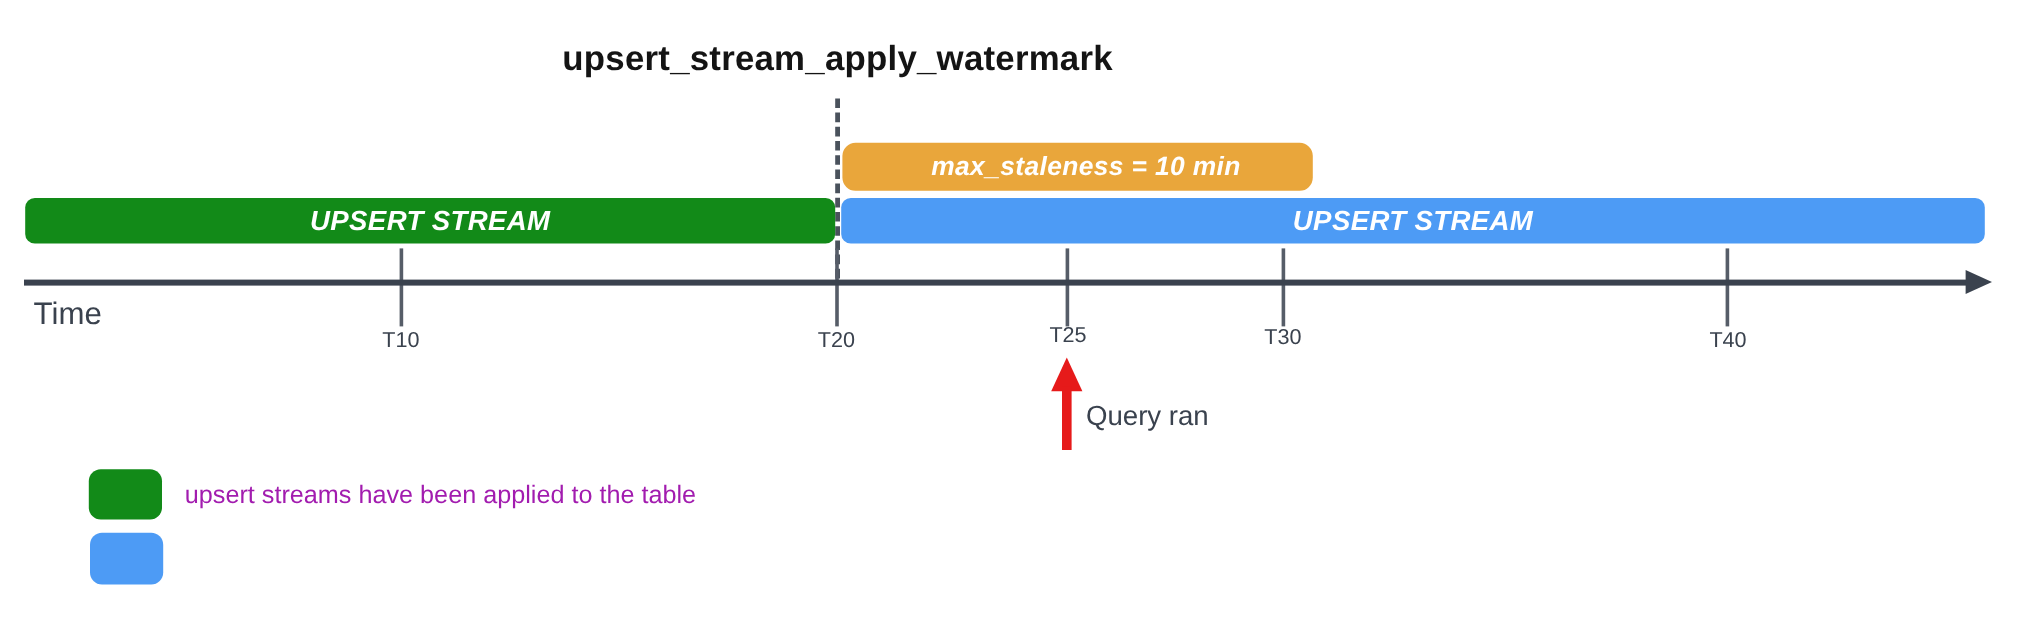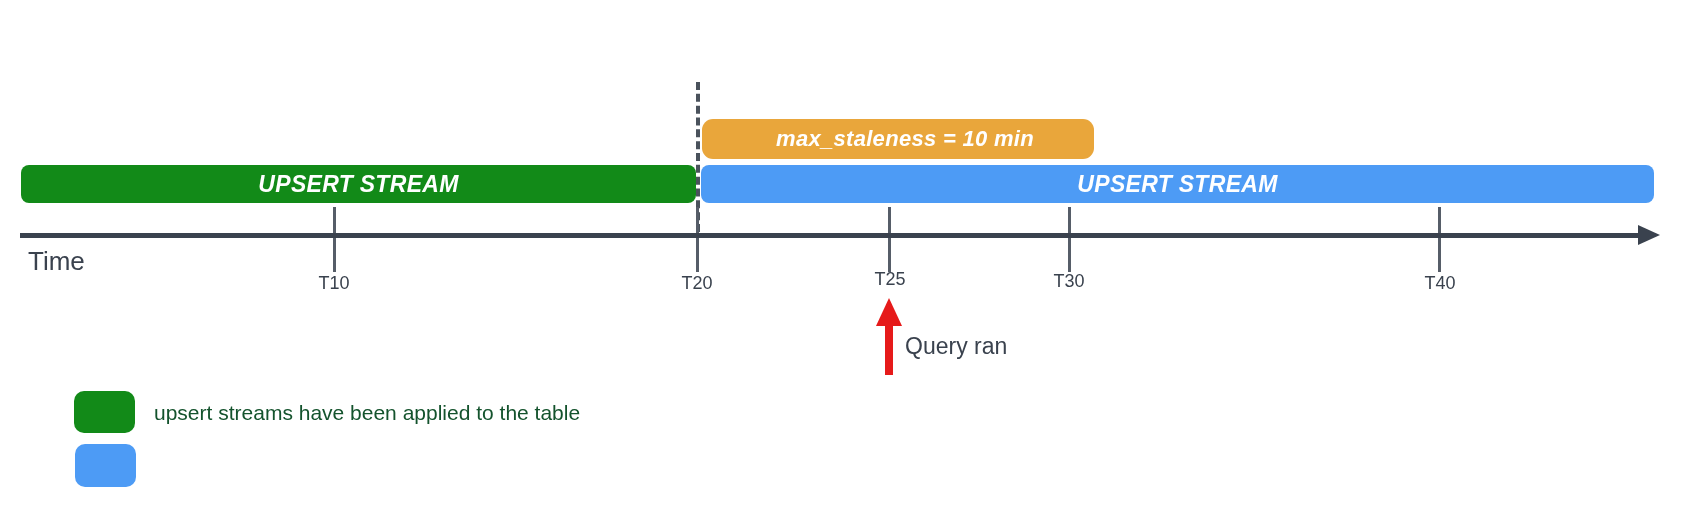--- a/index.html
+++ b/index.html
@@ -158,36 +158,37 @@
     top: 391px;
     height: 42px;
   }
   .legend-swatch-unapplied {
     left: 75px;
     top: 444px;
     height: 43px;
   }
   .legend-text {
     font-size: 21px;
-    color: #14532d;
+    color: #a21caf;
   }
   .legend-text-applied {
     left: 154px;
     top: 401px;
   }
   .legend-text-unapplied {
     left: 157px;
     top: 455px;
   }
 </style>
 </head>
 <body>
 
 <div id="canvas">
 
+  <div class="abs title">upsert_stream_apply_watermark</div>
 
   <div class="abs dashed-line"></div>
 
   <div class="abs bar bar-staleness" style="background-color: rgb(233, 166, 59); padding-left: 14px;">
     <span>max_staleness = 10 min</span>
   </div>
 
   <div class="abs bar bar-applied" style="background-color: rgb(18, 138, 24);">
     <span>UPSERT STREAM</span>
   </div>

